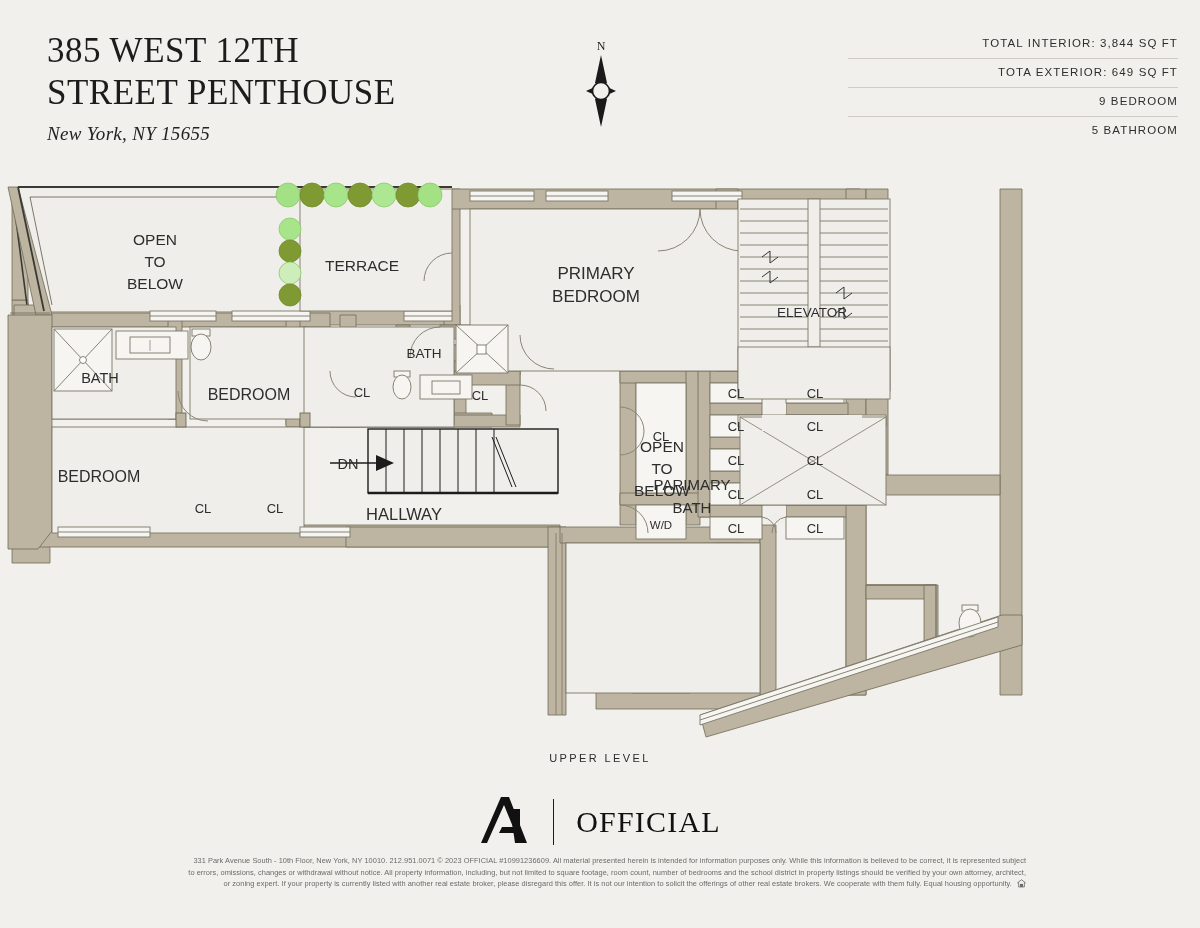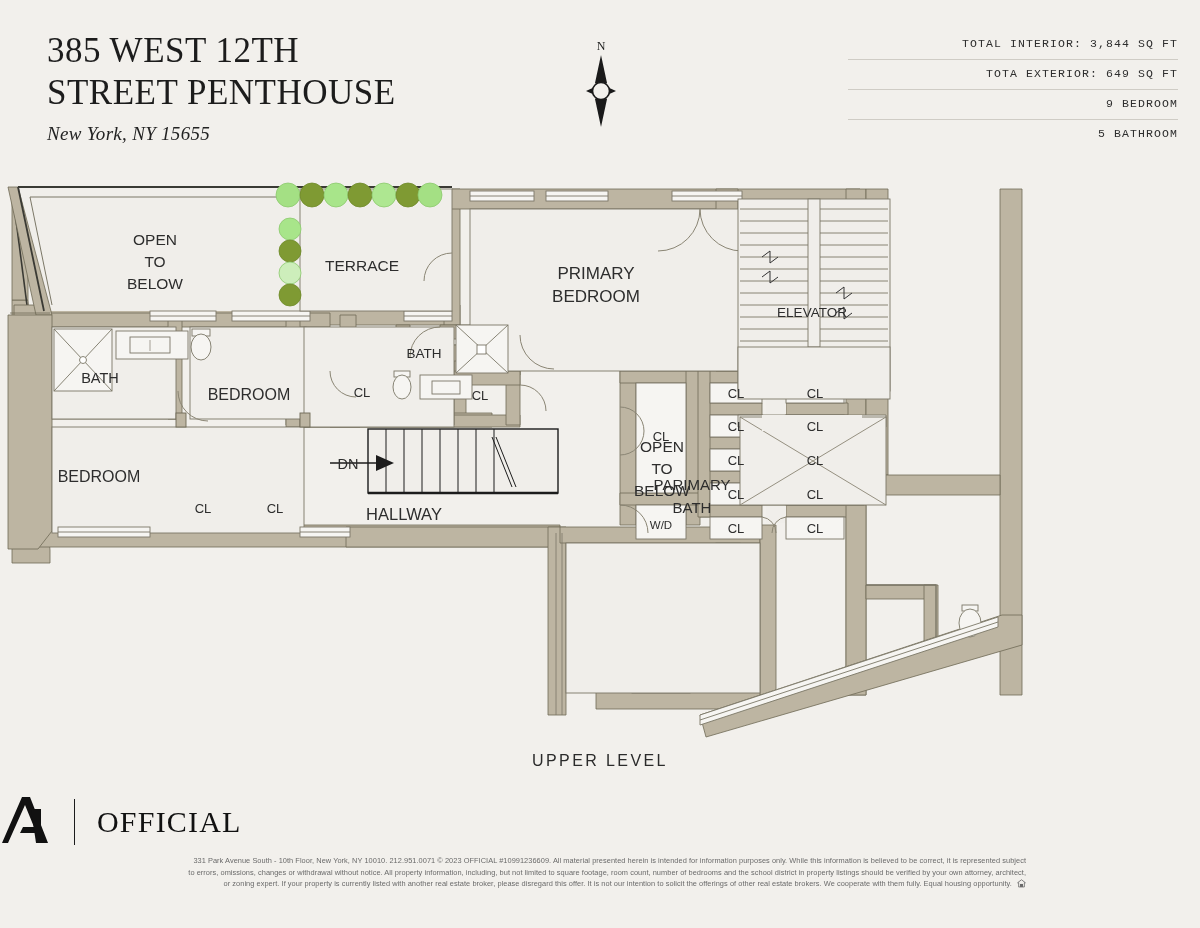--- a/index.html
+++ b/index.html
@@ -71,21 +71,20 @@
     top: 30px;
     width: 330px;
   }
   .spec-row {
     text-align: right;
     font-size: 11.5px;
     letter-spacing: 1.1px;
     color: #2e2e2e;
     padding: 7px 0 9px 0;
     border-bottom: 1px solid #cfccc5;
-    font-family: Liberation Mono, monospace;
   }
   .spec-row:last-child { border-bottom: none; }
 
   
   #plan-stage {
     position: absolute;
     left: 0;
     top: 175px;
     width: 1060px;
     height: 580px;
@@ -98,32 +97,33 @@
     text-anchor: middle;
   }
 
   
   .level-label {
     position: absolute;
     left: 0;
     top: 752px;
     width: 1200px;
     text-align: center;
-    font-size: 16px;
+    font-size: 11px;
     letter-spacing: 2.4px;
     color: #2b2b2b;
   }
   .brand {
     position: absolute;
     left: 0;
     top: 793px;
     width: 1200px;
     height: 58px;
     display: flex;
     align-items: center;
+    justify-content: center;
     gap: 22px;
   }
   .brand-divider {
     width: 1px;
     height: 46px;
     background: #1c1c1c;
   }
   .brand-word {
     font-family: "Liberation Serif", serif;
     font-size: 30px;

